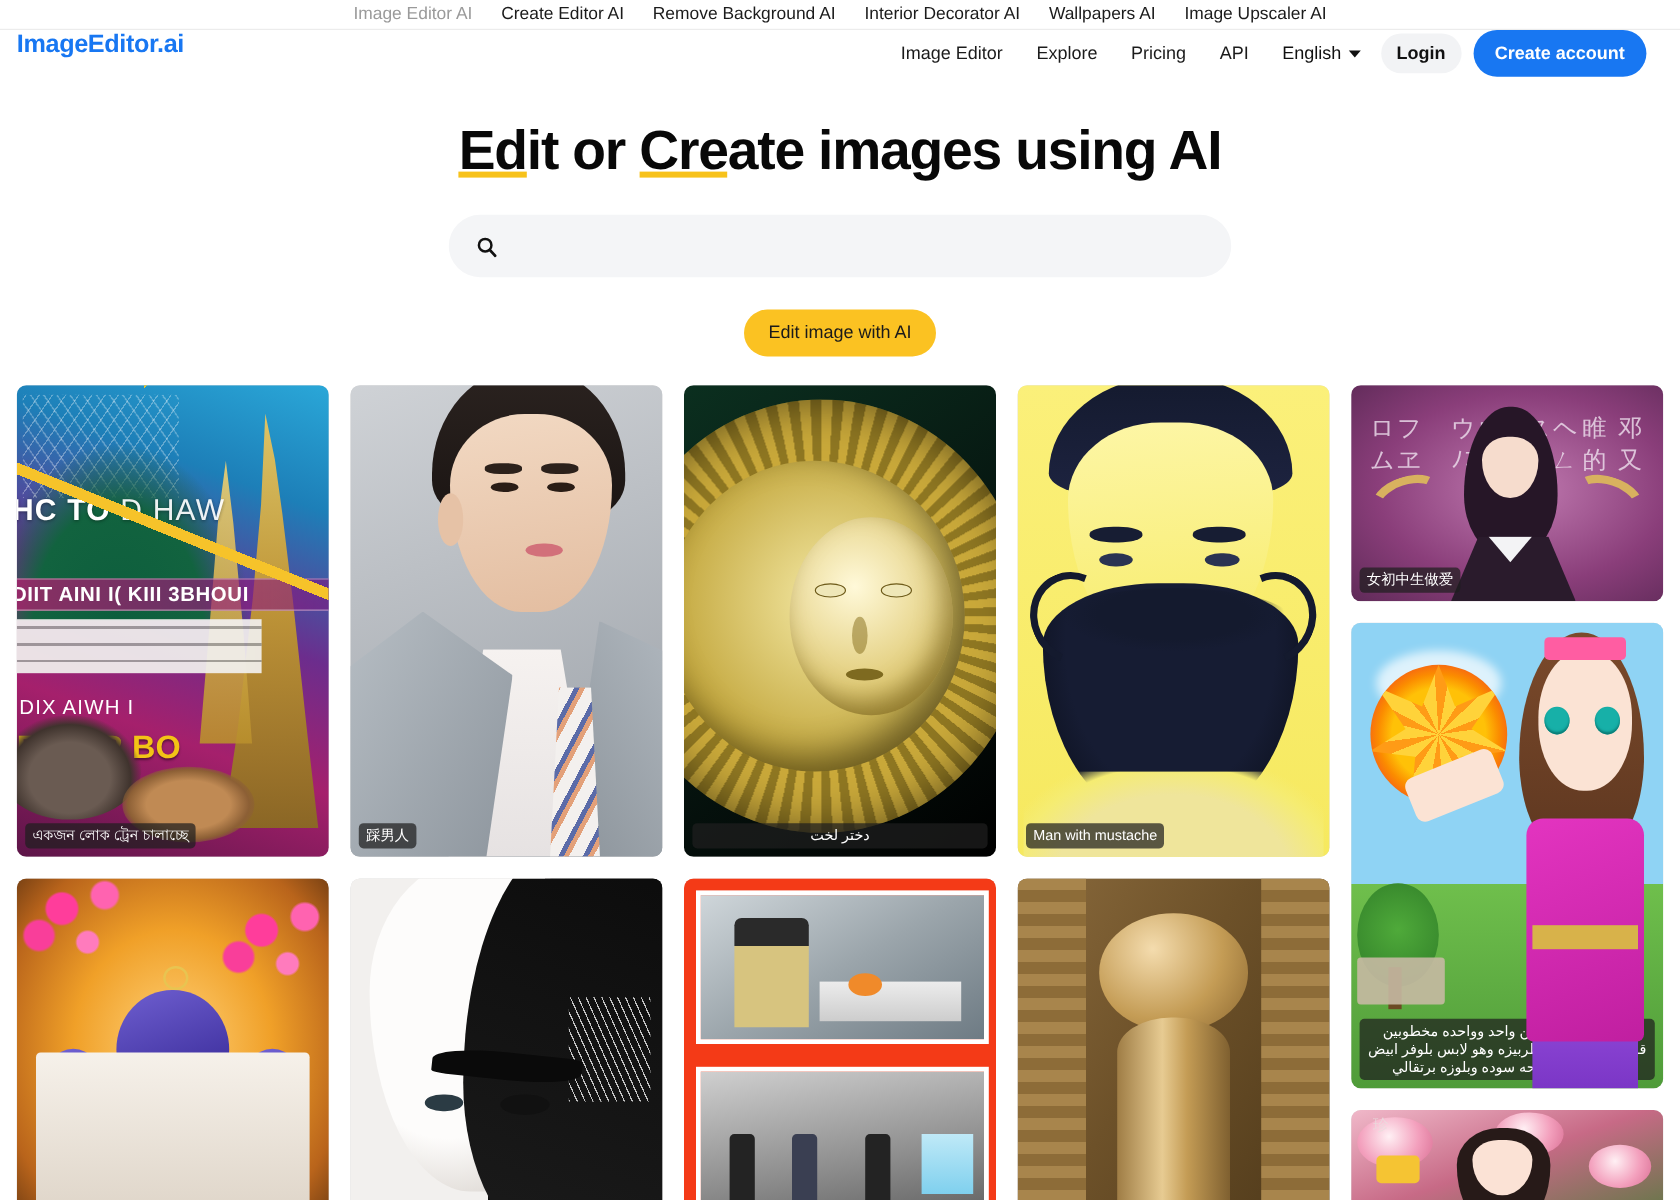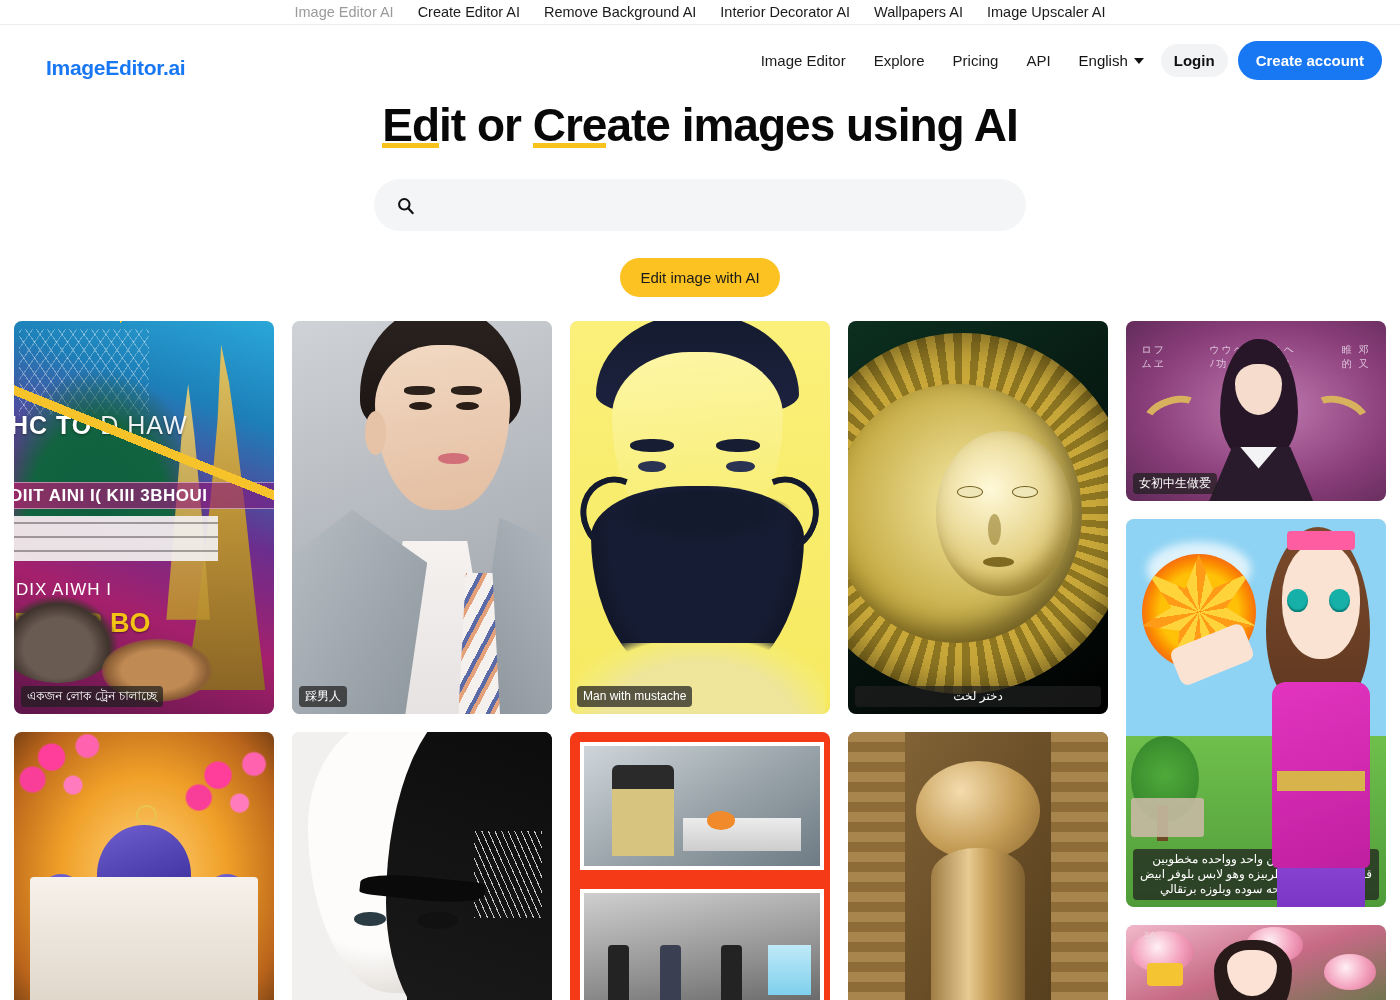--- a/index.html
+++ b/index.html
@@ -30,23 +30,22 @@
     text-decoration: none;
     white-space: nowrap;
     line-height: 1;
   }
   .topbar a.muted { color: #9a9a9a; text-align: center; }
 
   
   .header {
     height: 55px;
     display: flex;
-    align-items: flex-end;
-    padding: 0 18px 0 14px;
-    margin-left: 32px;
+    align-items: flex-start;
+    padding: 0 28px 0 14px;
   }
   .logo {
     font-size: 21px;
     font-weight: bold;
     color: #1877f2;
     letter-spacing: -0.3px;
     white-space: nowrap;
   }
   .nav {
     margin-left: auto;
@@ -394,21 +393,21 @@
   .art-sun .nose { position:absolute; left:54%; top:49%; width:5%; height:8%; background:rgba(140,116,36,.55); border-radius:50%; }
   .art-sun .mouth { position:absolute; left:52%; top:60%; width:12%; height:2.6%; background:#7e6a20; border-radius:50%; }
 
   
   .art-sg { position:absolute; inset:0; background: radial-gradient(ellipse at 55% 48%, #c07ab0, #8a3e7a 60%, #5f2a58); overflow:hidden; }
   .art-sg .h { position:absolute; left:36%; top:10%; width:30%; height:68%; background:#261627; border-radius:48% 48% 40% 40%/60% 60% 40% 40%; }
   .art-sg .f { position:absolute; left:42%; top:24%; width:18%; height:28%; background:#f6dccd; border-radius:46% 46% 50% 50%/38% 38% 62% 62%; }
   .art-sg .sail { position:absolute; left:32%; bottom:0; width:40%; height:30%; background:#2a1b2c; clip-path: polygon(22% 0,78% 0,100% 100%,0 100%); }
   .art-sg .collar { position:absolute; left:44%; bottom:18%; width:14%; height:12%; background:#f3f3f5; clip-path: polygon(50% 100%,0 0,100% 0); }
   .art-sg .rune {
-    position:absolute; top:12%; color:#efe2ef; font-size:10px; opacity:.8; letter-spacing:2px;
+    position:absolute; top:12%; color:#efe2ef; font-size:20px; opacity:.8; letter-spacing:2px;
   }
   .art-sg .strand1, .art-sg .strand2 {
     position:absolute; top:42%; width:24%; height:22%;
     border:7px solid #d8b15f; border-radius:50%;
     border-color:#d8b15f transparent transparent transparent;
   }
   .art-sg .strand1 { left:6%; transform: rotate(-18deg); }
   .art-sg .strand2 { right:6%; transform: rotate(18deg) scaleX(-1); }
 
   
@@ -616,45 +615,45 @@
           <div class="lips"></div>
         <div class="shirt"></div>
           <div class="jacketL"></div>
           <div class="jacketR"></div>
           <div class="tie"></div>
       </div>
       <div class="caption">踩男人</div>
     </div>
 
     <div class="card tall">
+      <div class="art-sun">
+        <div class="disc"></div>
+          <div class="disc2"></div>
+          <div class="faceS"></div>
+        <div class="e1"></div>
+          <div class="e2"></div>
+          <div class="nose"></div>
+          <div class="mouth"></div>
+      </div>
+      <div class="caption rtl">دختر لخت</div>
+    </div>
+
+    <div class="card tall">
       <div class="art-must">
         <div class="hair2"></div>
           <div class="face2"></div>
         <div class="br1"></div>
           <div class="br2"></div>
         <div class="ey1"></div>
           <div class="ey2"></div>
         <div class="beard"></div>
           <div class="mus"></div>
           <div class="coat"></div>
       </div>
       <div class="caption">Man with mustache</div>
-    </div>
-
-    <div class="card tall">
-      <div class="art-sun">
-        <div class="disc"></div>
-          <div class="disc2"></div>
-          <div class="faceS"></div>
-        <div class="e1"></div>
-          <div class="e2"></div>
-          <div class="nose"></div>
-          <div class="mouth"></div>
-      </div>
-      <div class="caption rtl">دختر لخت</div>
     </div>
 
     <div class="card tall2">
       <div class="art-mq">
         <div class="bl1"></div>
           <div class="bl2"></div>
         <div class="dome2"></div>
           <div class="dome3"></div>
         <div class="dome"></div>
           <div class="ring"></div>

